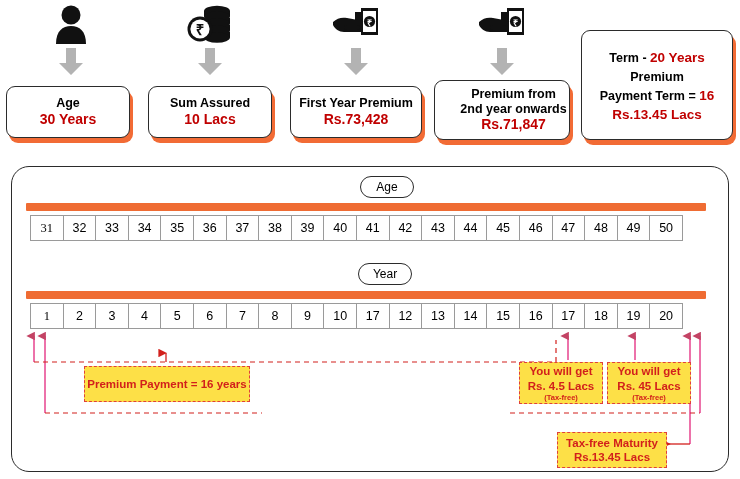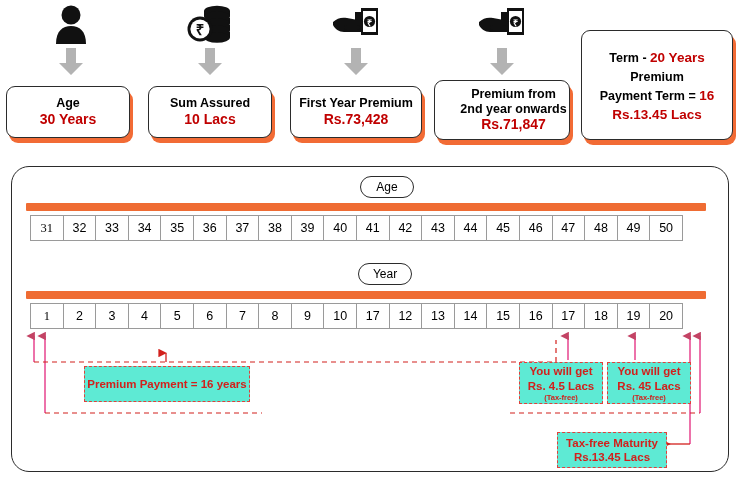--- a/index.html
+++ b/index.html
@@ -81,21 +81,21 @@
     background: #fff;
     display: flex; align-items: center; justify-content: center;
     font-size: 12.5px; color: #000;
   }
   .cell:first-child { margin-left: 4px; font-family: Liberation Serif, serif; }
 
   
   .callout {
     position: absolute;
     border: 1.4px dashed #e0403c;
-    background: #5eead4;
+    background: #fde047;
     display: flex; flex-direction: column;
     align-items: center; justify-content: center;
     text-align: center;
     color: #d2201c; font-weight: bold;
     z-index: 3;
   }
   .callout .t1 { font-size: 11.5px; line-height: 1.25; white-space: nowrap; }
   .callout .t2 { font-size: 11px; line-height: 1.3; }
   .callout .tiny { font-size: 7.5px; line-height: 1.2; }
 

